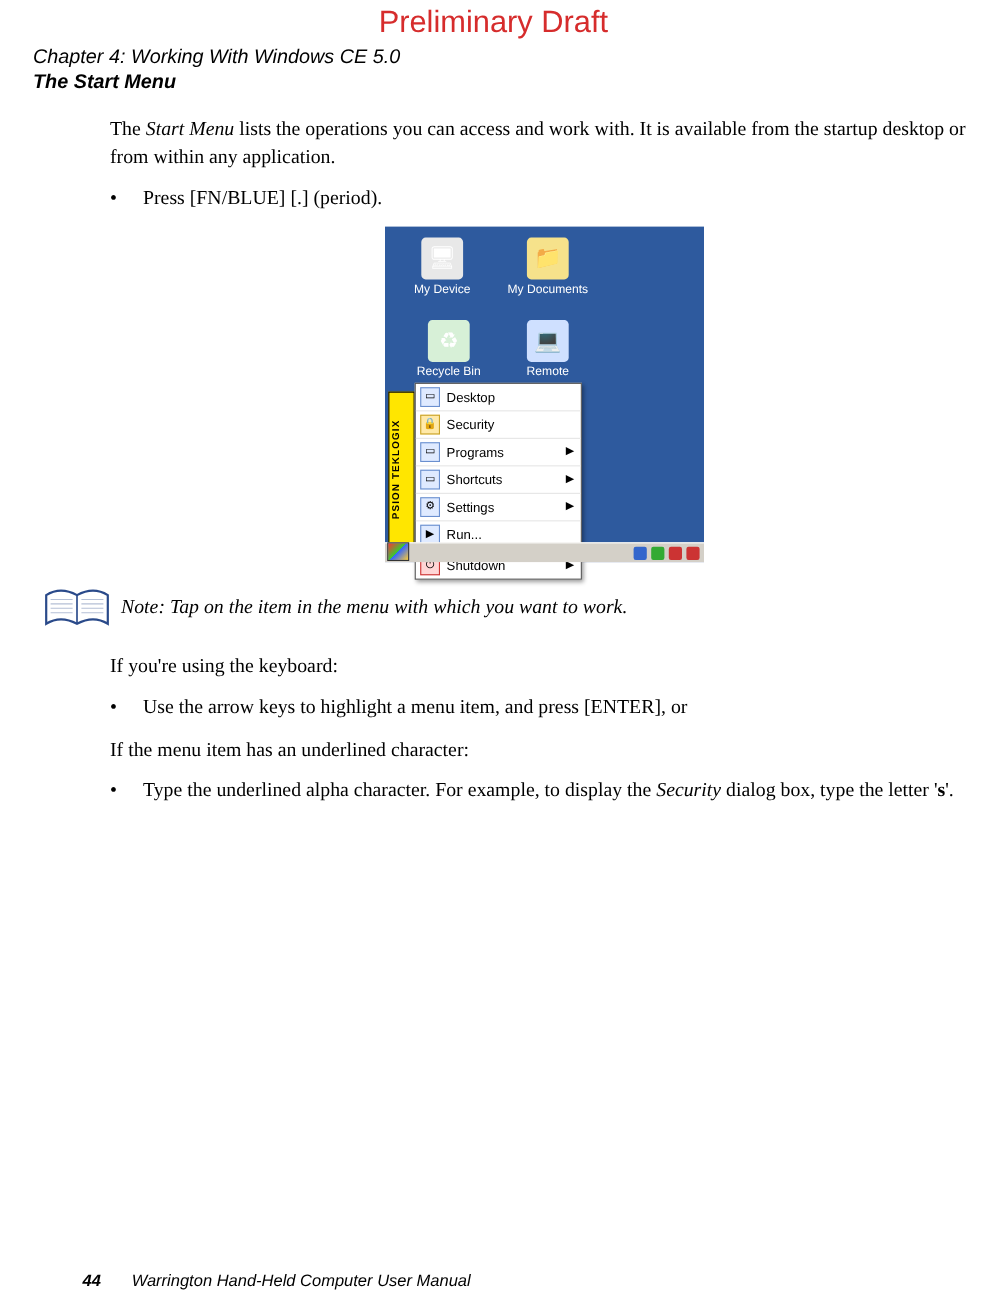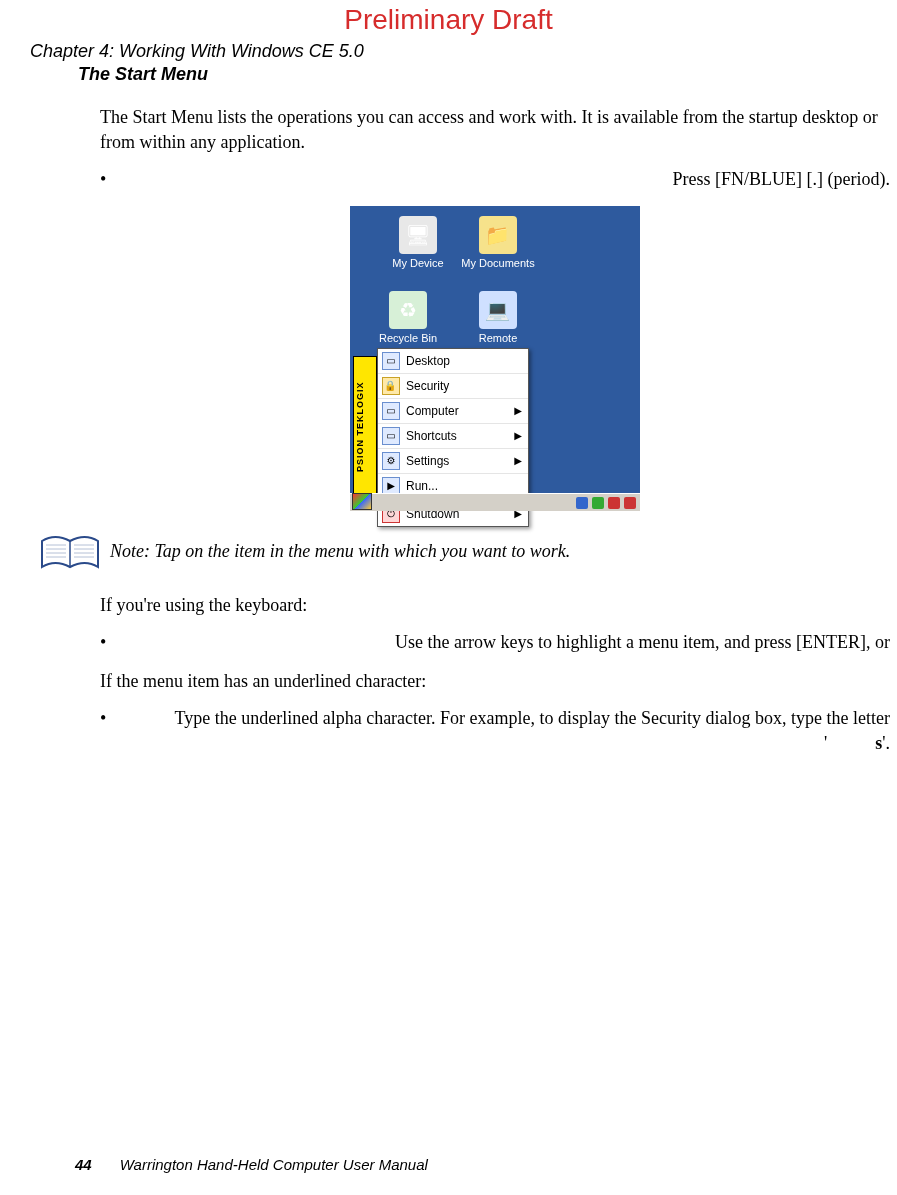--- a/index.html
+++ b/index.html
@@ -36,23 +36,23 @@
   }
   .content {
     margin: 18px 0 0 70px;
     font-size: 18px;
     line-height: 1.4;
     width: 790px;
   }
   .para { margin: 4px 0 12px 0; }
   .bullet-row { display: flex; margin: 2px 0 14px 0; }
   .bullet-dot { width: 30px; flex: 0 0 30px; }
-  .bullet-text { flex: 1; text-align: right; }
-  .em { }
-  .bold { font-weight: bold; margin-left: 48px; }
+  .bullet-text { flex: 1; }
+  .em { font-style: italic; }
+  .bold { font-weight: bold; }
 
   
   .screenshot-wrap { text-align: center; margin: 10px 0 14px 0; }
   .screenshot {
     display: inline-block;
     width: 290px;
     height: 305px;
     background: #2e5a9e;
     position: relative;
     font-family: Tahoma, Arial, sans-serif;
@@ -66,21 +66,21 @@
     font-size: 11px;
   }
   .desktop-icon .ico {
     width: 38px; height: 38px;
     margin: 0 auto 2px auto;
     background: #fff;
     border-radius: 4px;
     display: flex; align-items: center; justify-content: center;
     font-size: 20px;
   }
-  .desktop-icon.mydevice { top: 10px; left: 28px; }
+  .desktop-icon.mydevice { top: 10px; left: 12px; }
   .desktop-icon.mydevice .ico { background: #e8e8e8; }
   .desktop-icon.mydocs { top: 10px; left: 108px; }
   .desktop-icon.mydocs .ico { background: #f6e28b; }
   .desktop-icon.recycle { top: 85px; left: 18px; }
   .desktop-icon.recycle .ico { background: #d7f0d7; }
   .desktop-icon.remote { top: 85px; left: 108px; }
   .desktop-icon.remote .ico { background: #cfe0ff; }
 
   .sidebar {
     position: absolute;
@@ -232,21 +232,21 @@
           <div class="mi">
               <span class="mico">▭</span>
               <span>Desktop</span>
             </div>
           <div class="mi">
               <span class="mico" style="background:#ffe9a8;border-color:#c9a227">🔒</span>
               <span>Security</span>
             </div>
           <div class="mi">
               <span class="mico">▭</span>
-              <span>Computer</span>
+              <span>Programs</span>
               <span class="arrow">▶</span>
             </div>
           <div class="mi">
               <span class="mico">▭</span>
               <span>Shortcuts</span>
               <span class="arrow">▶</span>
             </div>
           <div class="mi">
               <span class="mico">⚙</span>
               <span>Settings</span>

